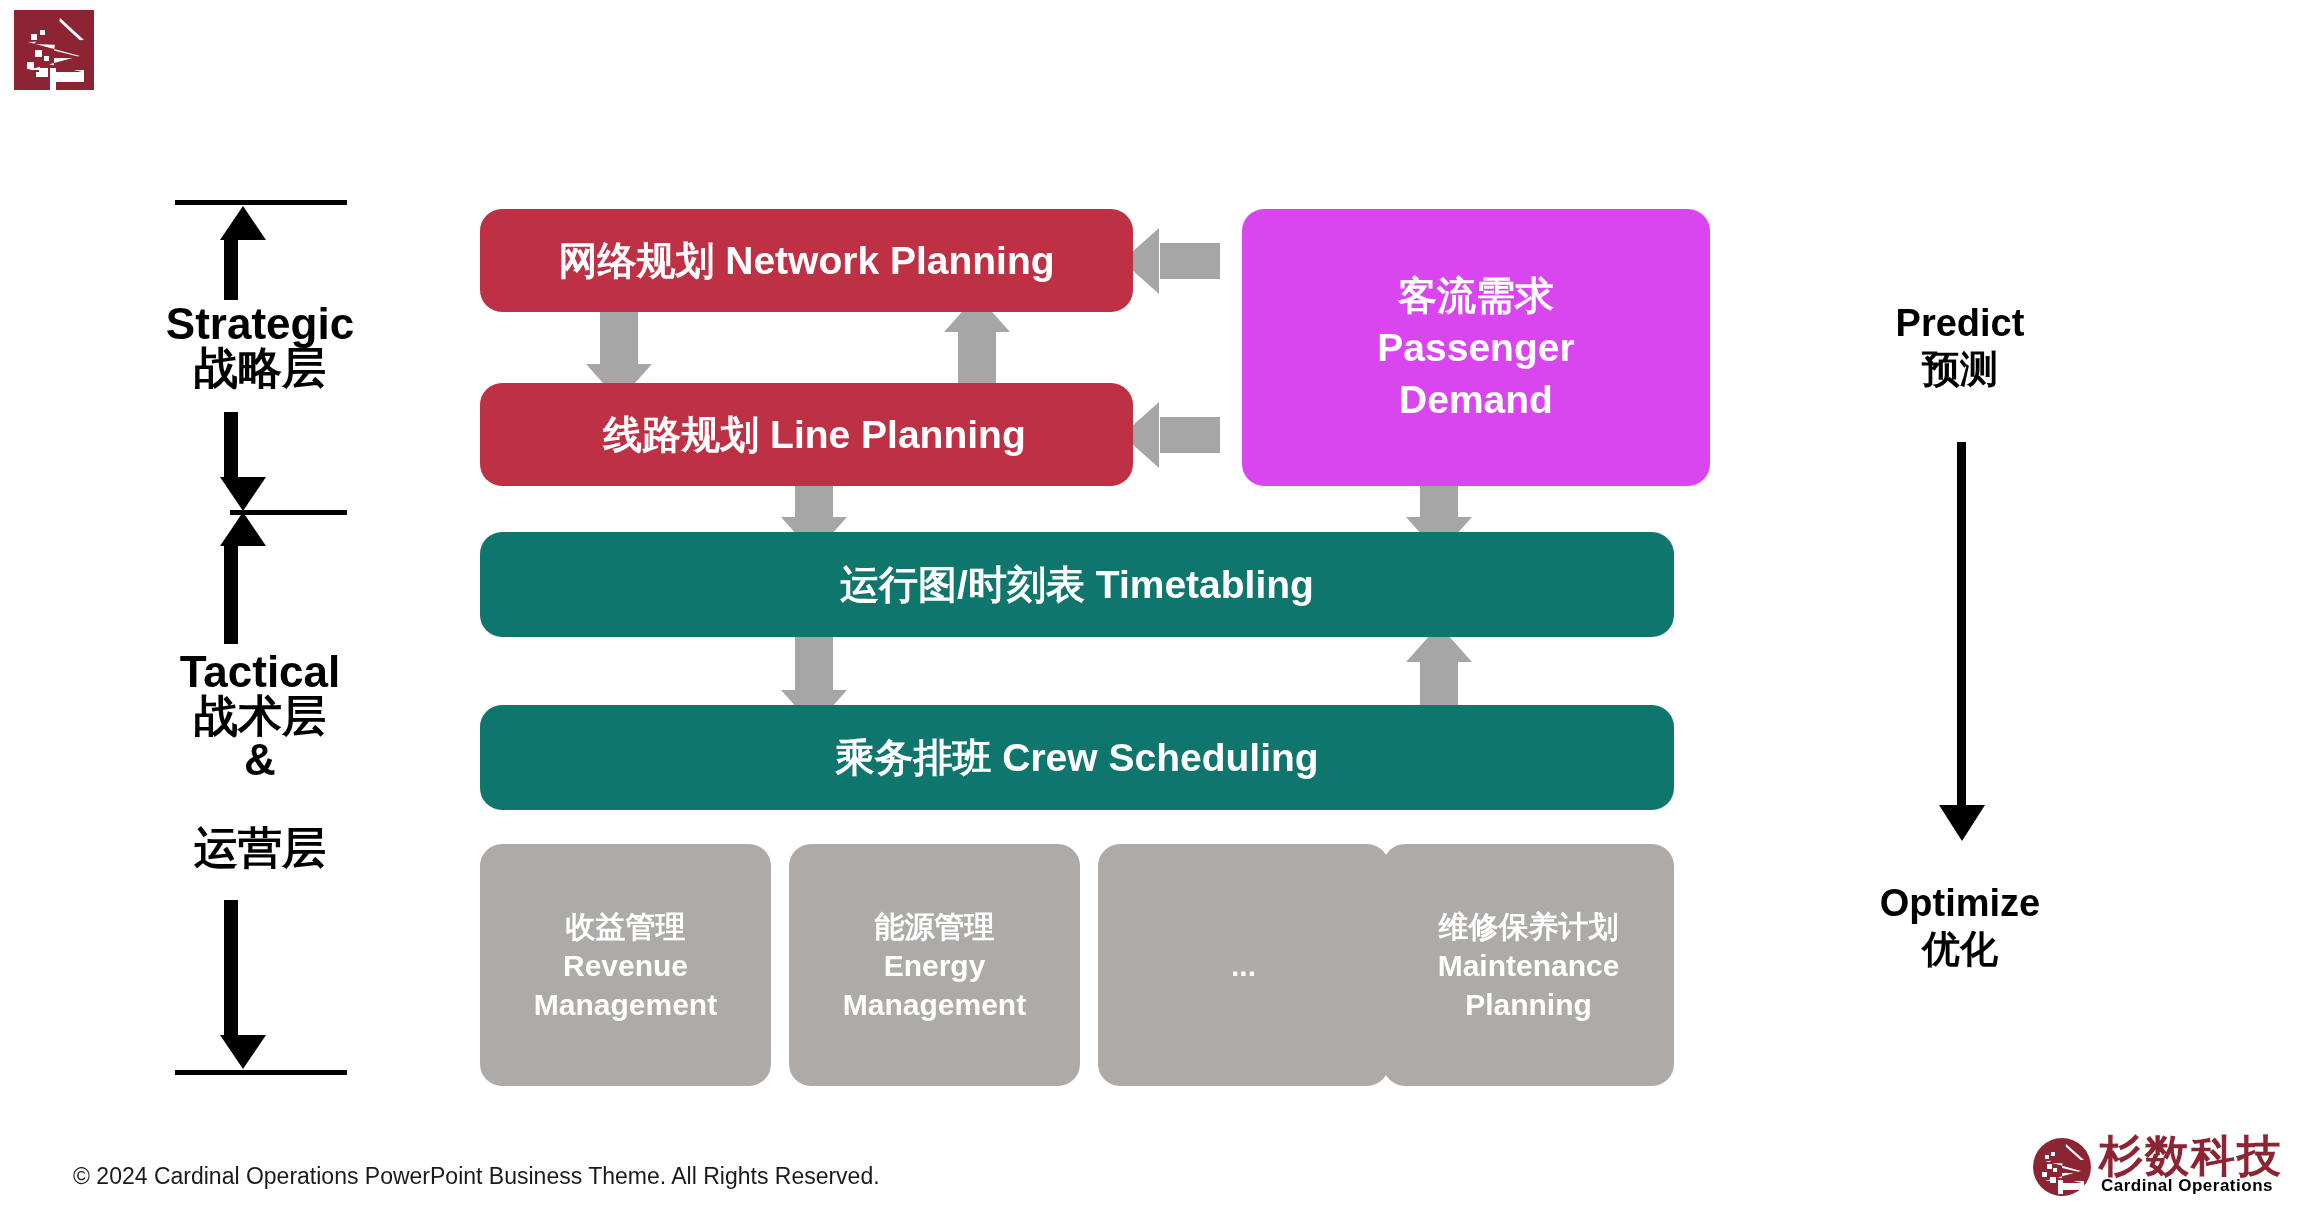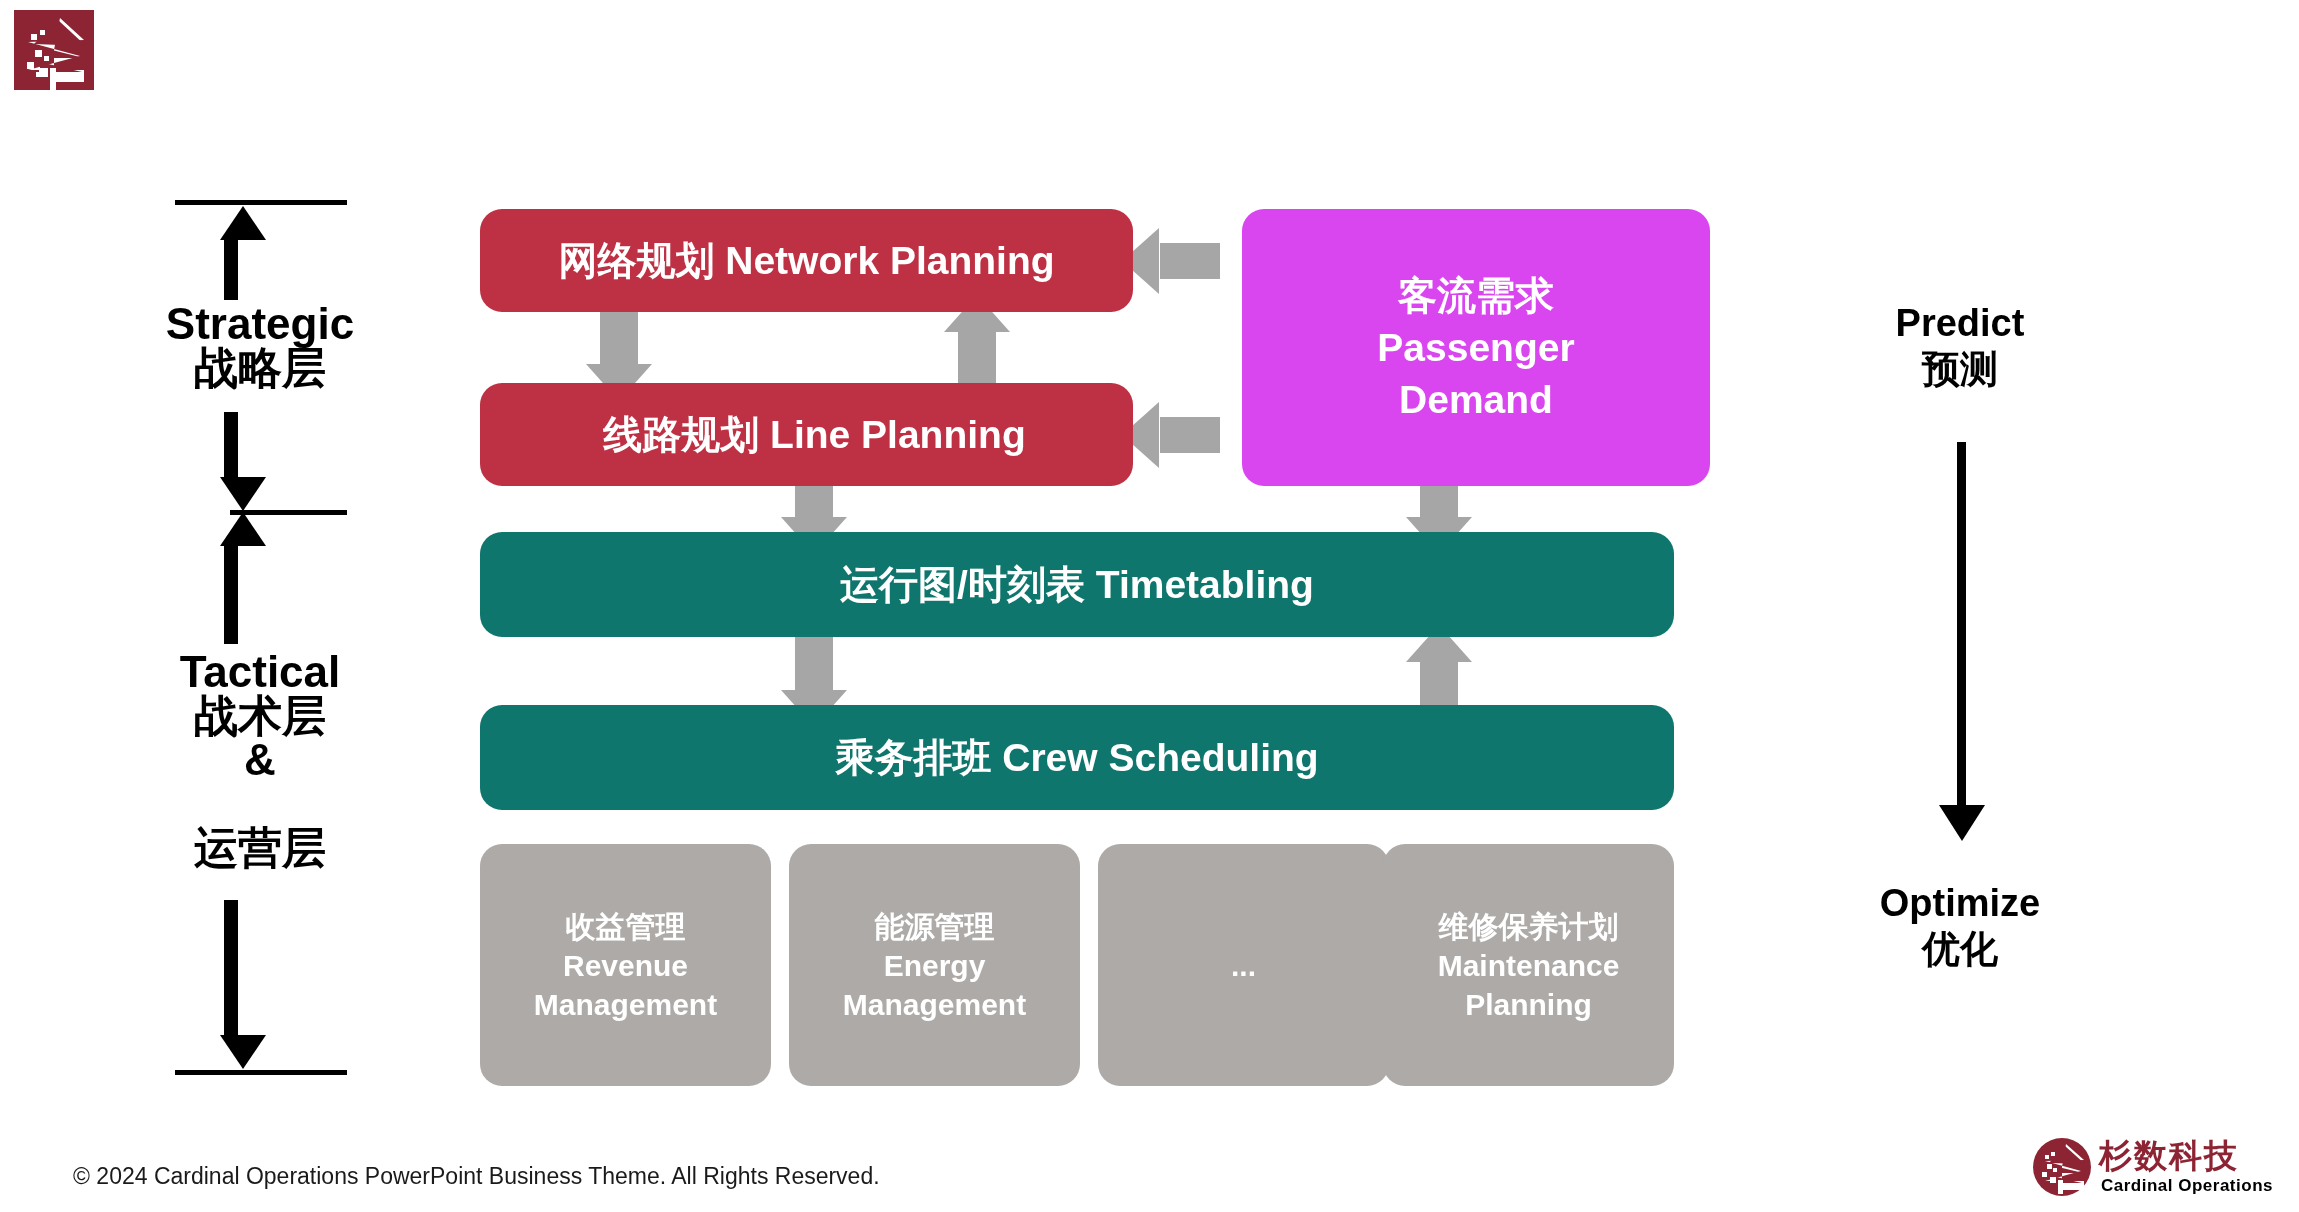--- a/index.html
+++ b/index.html
@@ -204,21 +204,21 @@
     position: absolute;
     left: 0px;
     top: 2px;
     width: 58px;
     height: 58px;
   }
   .footer-logo-cn {
     position: absolute;
     left: 66px;
     top: 0px;
-    font-size: 33px;
+    font-size: 44px;
     font-weight: bold;
     color: #8C2434;
     letter-spacing: 2px;
     line-height: 40px;
     white-space: nowrap;
   }
   .footer-logo-en {
     position: absolute;
     left: 68px;
     top: 40px;

